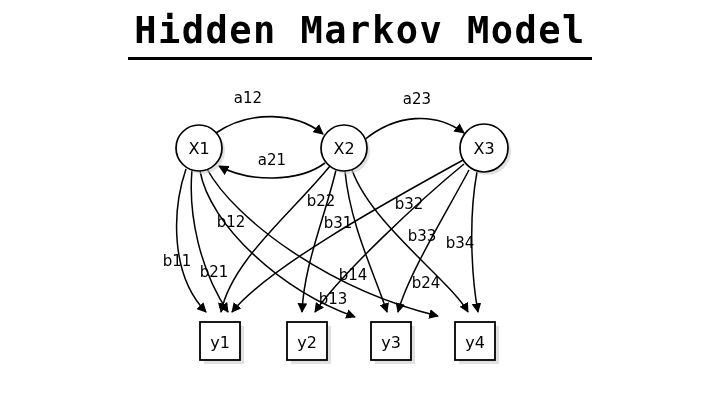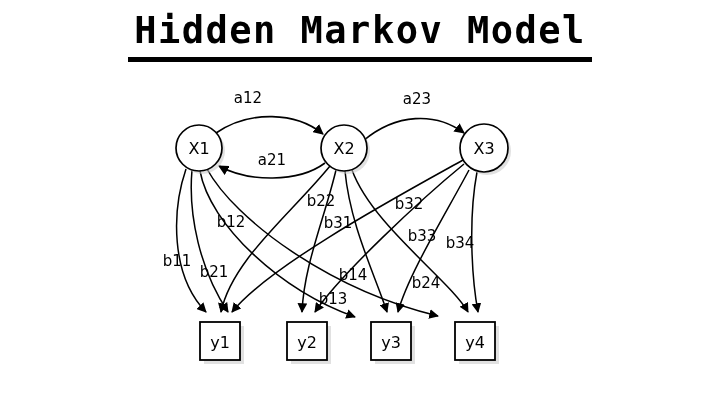--- a/index.html
+++ b/index.html
@@ -23,21 +23,21 @@
     text-align: center;
   }
   #title-text {
     display: inline-block;
     font-family: "DejaVu Sans Mono", "Liberation Mono", monospace;
     font-weight: bold;
     font-size: 37px;
     letter-spacing: 1.5px;
     color: #000000;
     line-height: 46px;
-    border-bottom: 5px solid #000000;
+    border-bottom: 3px solid #000000;
     padding: 0 6px 3px 6px;
   }
   #diagram {
     position: absolute;
     top: 0;
     left: 0;
   }
   .node-circle {
     fill: #ffffff;
     stroke: #000000;

